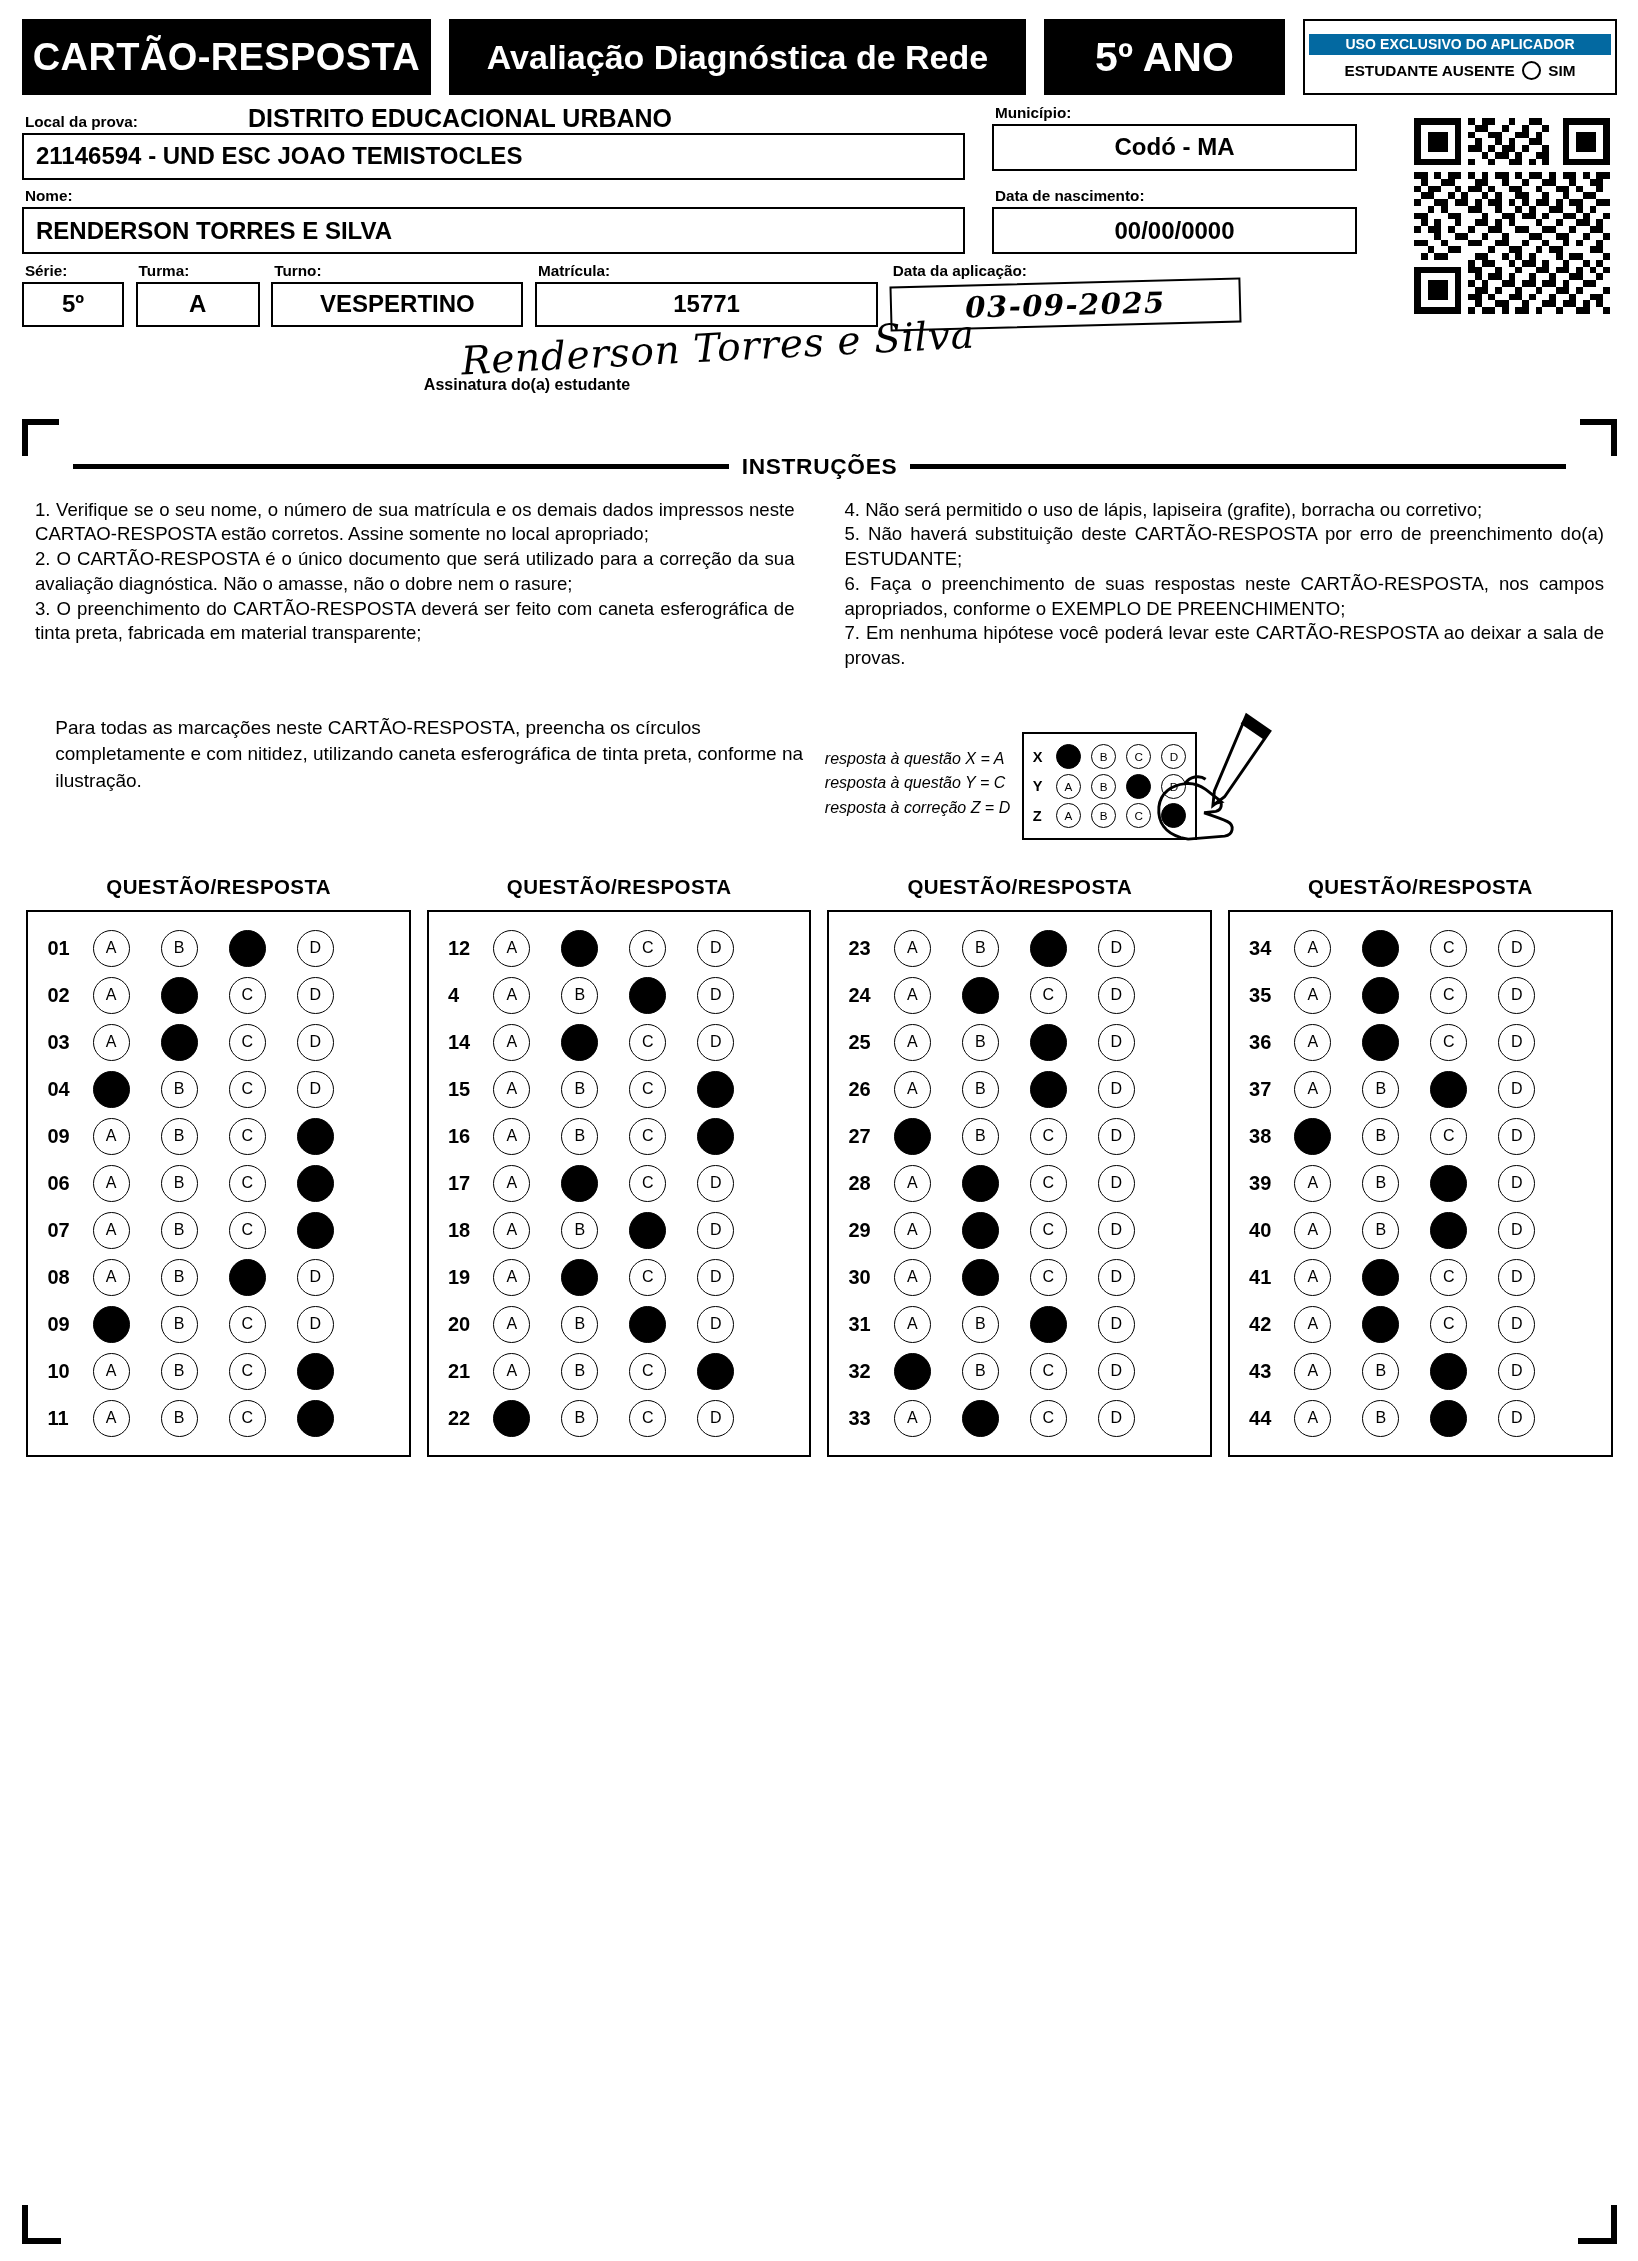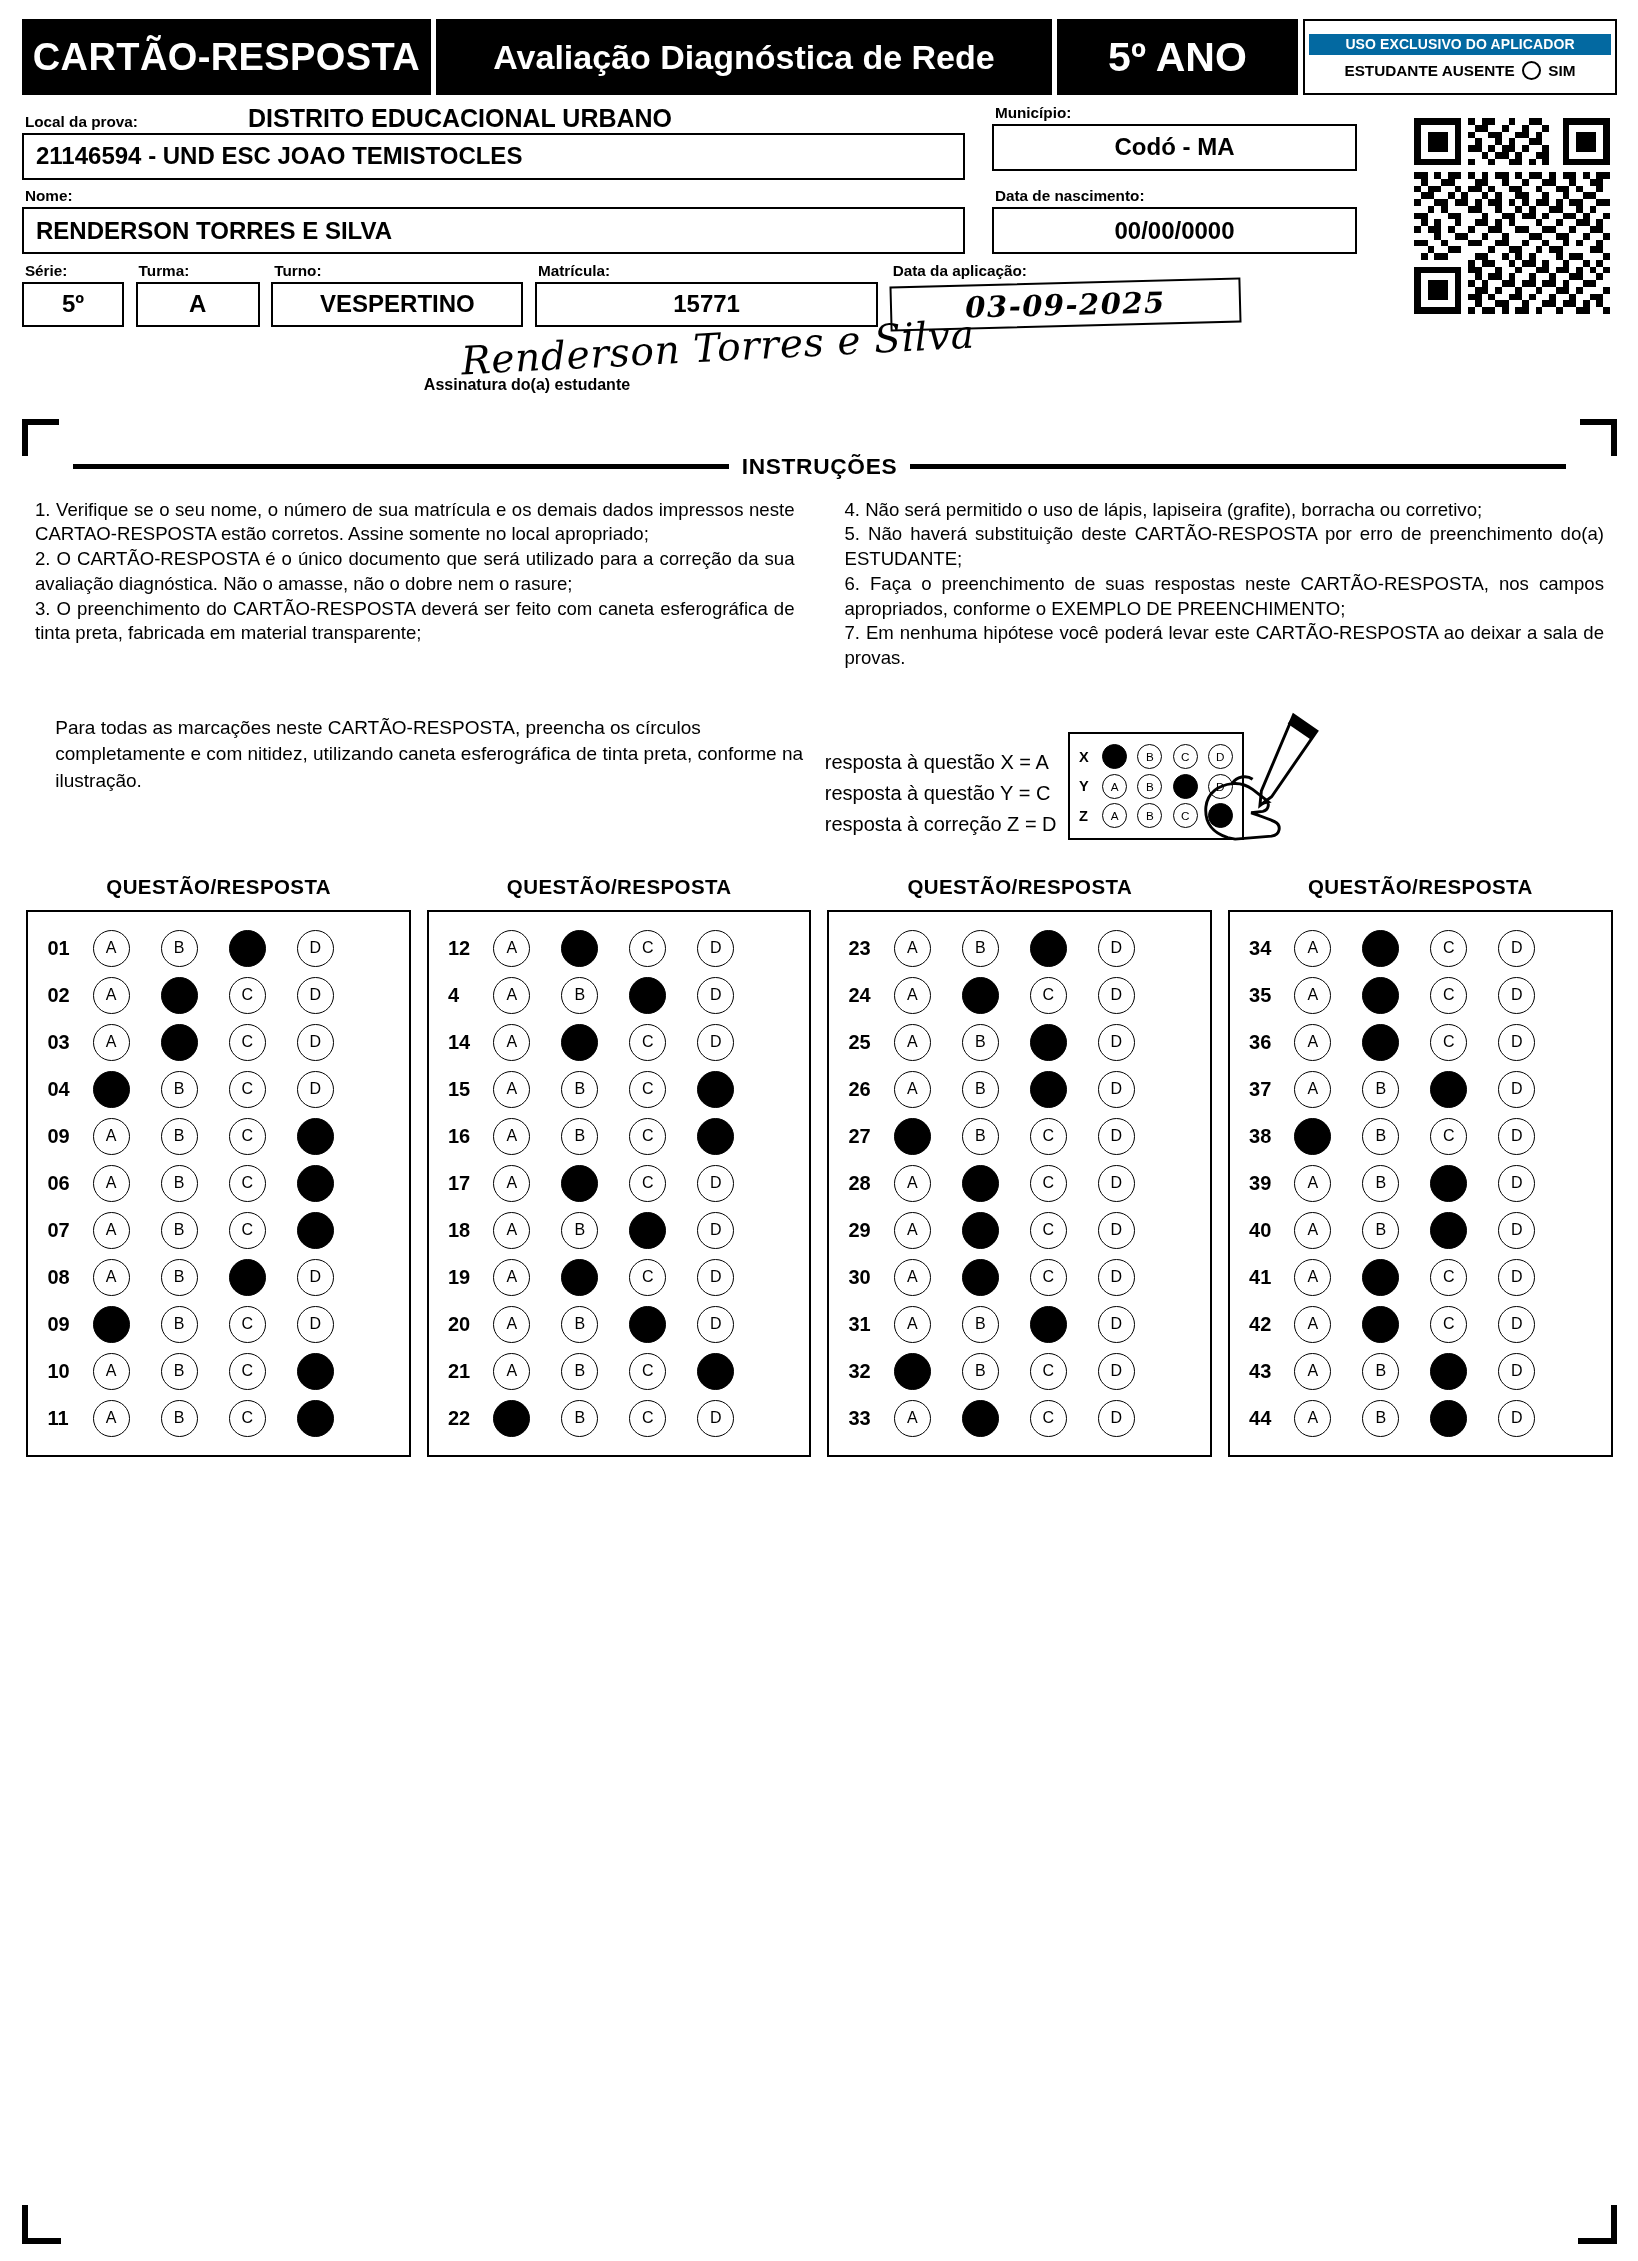--- a/index.html
+++ b/index.html
@@ -16,21 +16,21 @@
     position: absolute;
     left: 0; top: 0;
     width: 1639px; height: 2261px;
     padding: 19px 22px 14.6px 22px;
   }
 
   
   .header {
     display: flex;
     align-items: stretch;
-    gap: 5px;
+    gap: 18px;
     height: 76px;
   }
   .hdr-black {
     background: #000;
     color: #fff;
     display: flex;
     align-items: center;
     justify-content: center;
     font-weight: bold;
   }
@@ -154,21 +154,21 @@
   }
   .instr-col { width: 782px; font-size: 18.6px; line-height: 1.33; text-align: justify; }
   .instr-col p { margin: 0 0 0 0; }
 
   
   .example {
     display: flex; align-items: flex-start;
     padding: 44px 7.3px 0 7.3px;
   }
   .ex-text { width: 775px; font-size: 19px; line-height: 1.4; padding-left: 26px; }
-  .ex-legend { font-size: 20px; line-height: 1.55; padding-top: 32px; padding-left: 20.5px; }
+  .ex-legend { font-size: 16px; line-height: 1.55; padding-top: 32px; padding-left: 20.5px; font-style: italic; }
   .ex-grid {
     margin-left: 11.7px; margin-top: 17.5px;
     border: 2.2px solid #000;
     padding: 5.8px 8.8px;
     position: relative;
   }
   .ex-row { display: flex; align-items: center; gap: 10.2px; margin: 4.4px 0; }
   .ex-row .qlbl { font-size: 14.6px; font-weight: bold; width: 13px; }
   .bub {
     width: 25px; height: 25px; border: 1.8px solid #000; border-radius: 50%;

